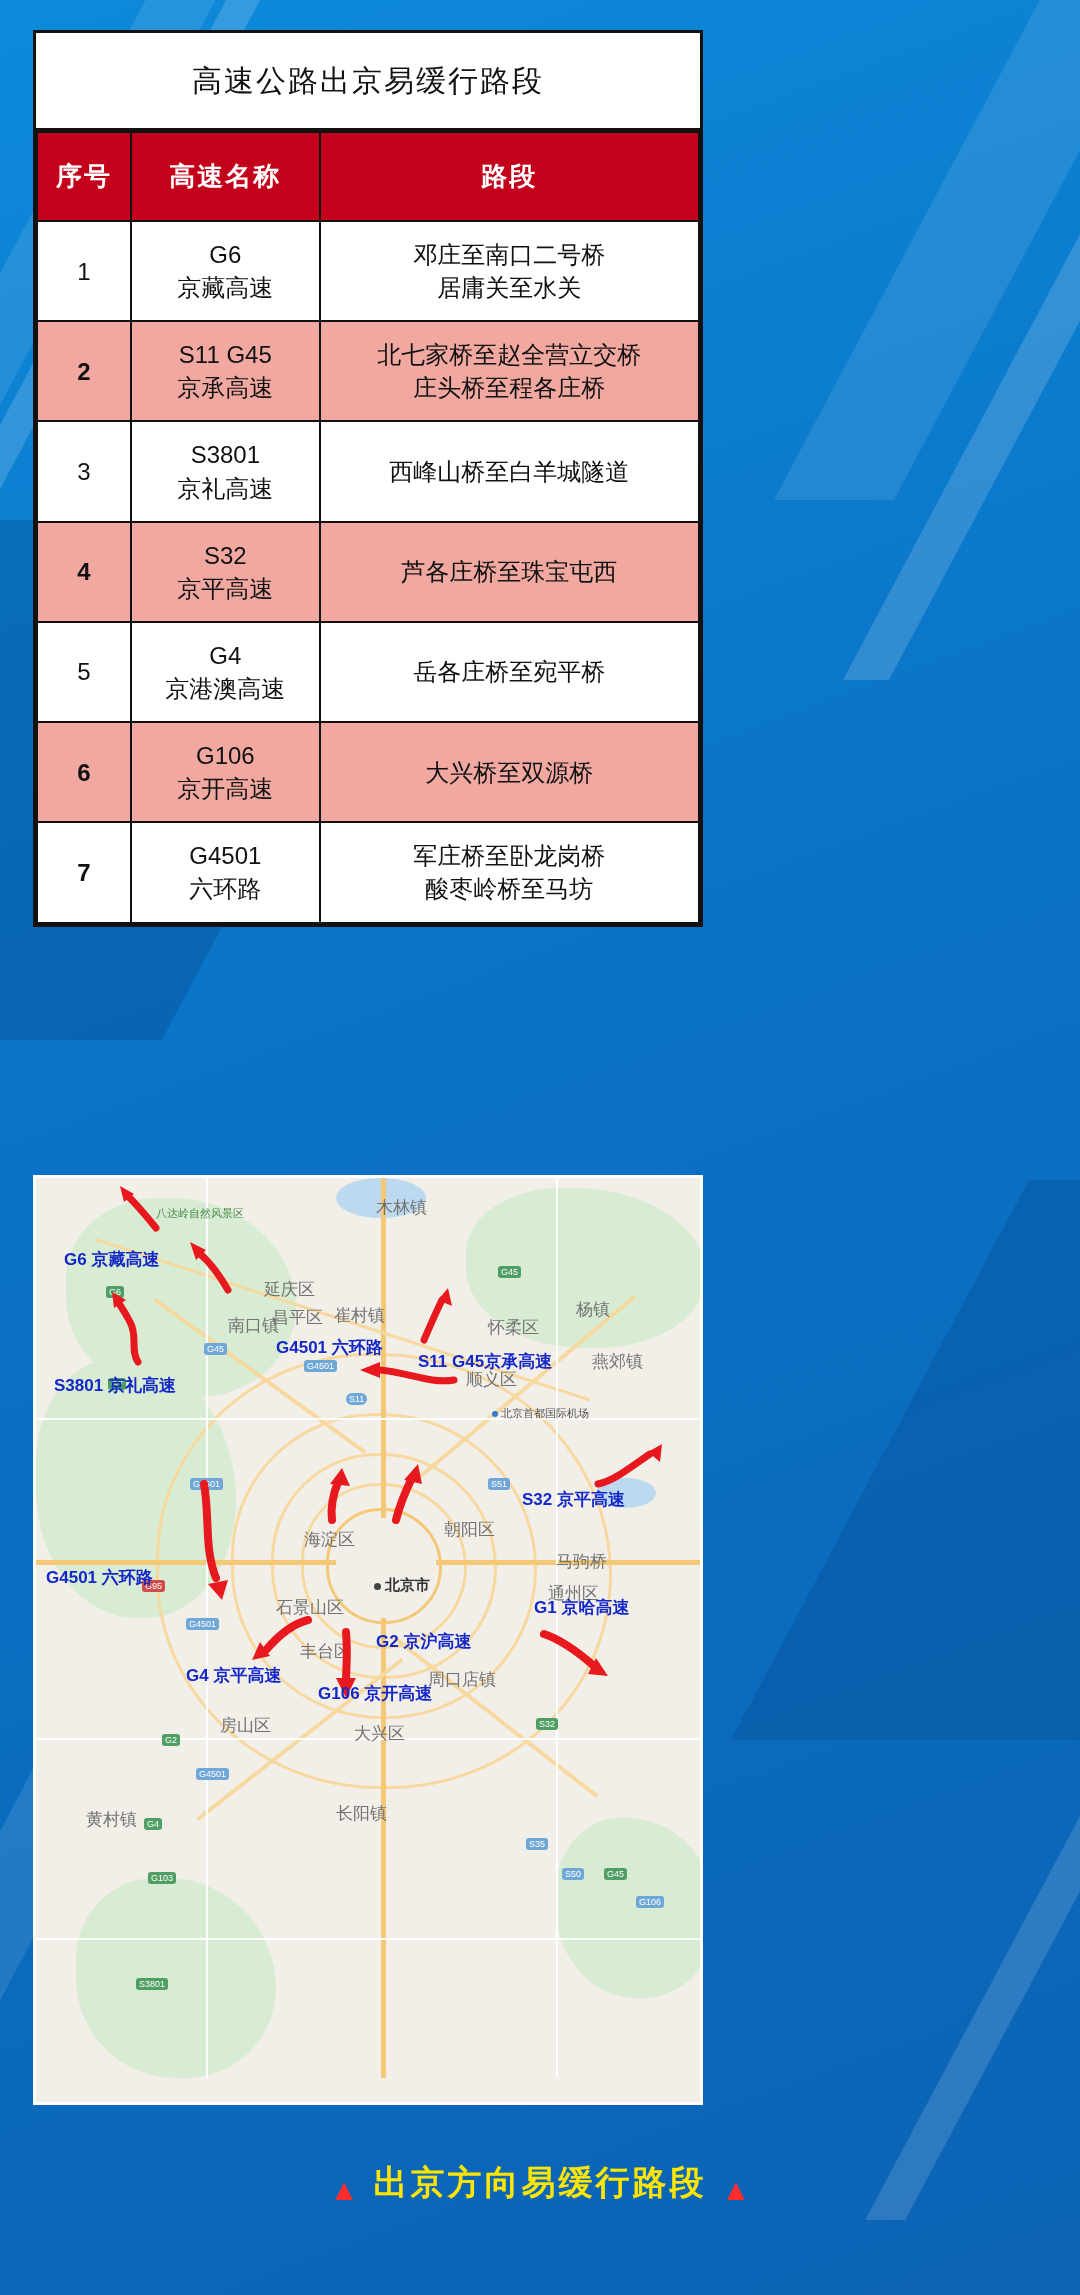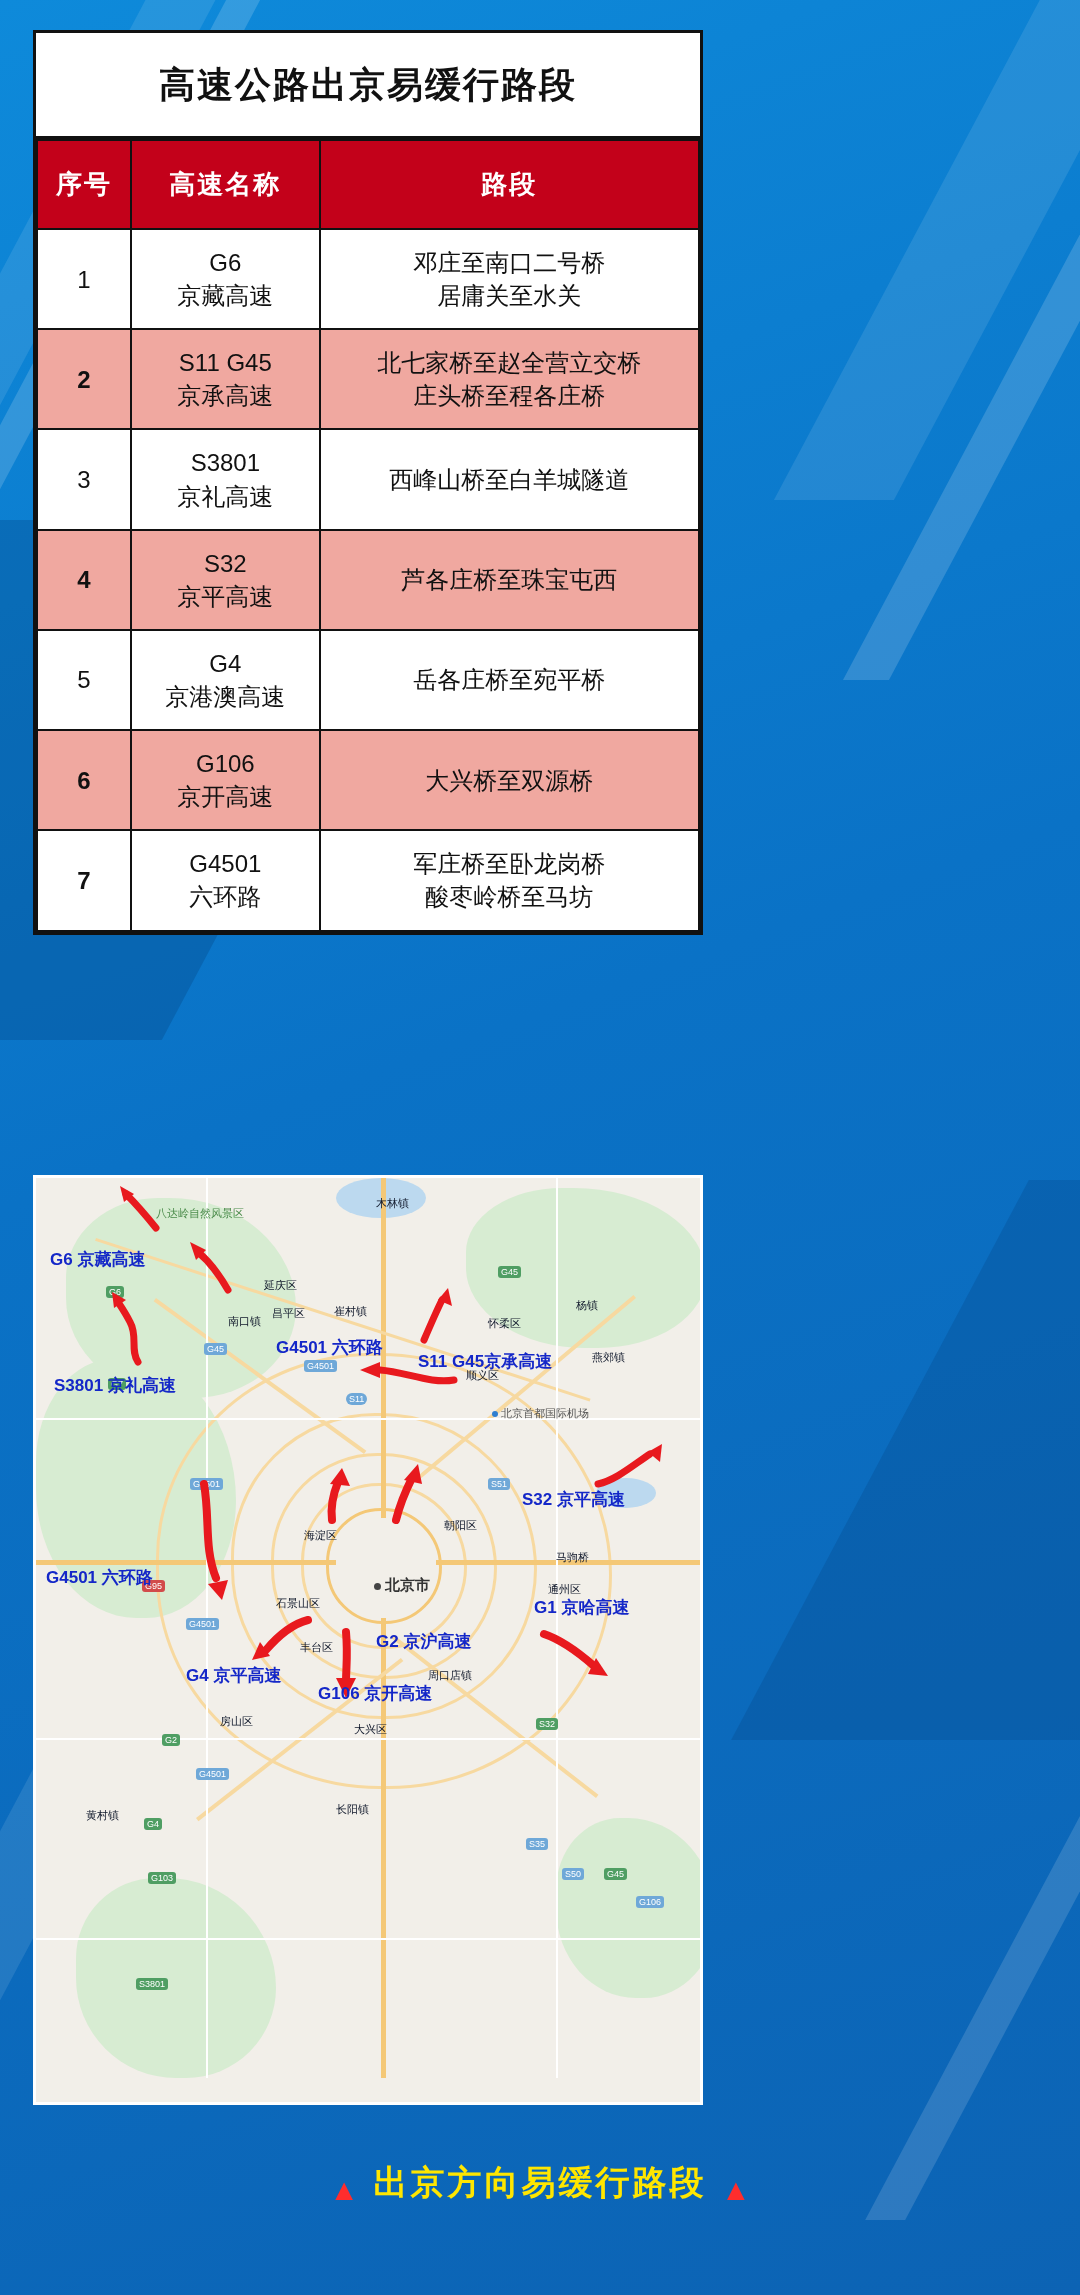--- a/index.html
+++ b/index.html
@@ -53,22 +53,22 @@
     position: absolute;
     left: 33px;
     top: 30px;
     width: 670px;
     background: #ffffff;
     border: 3px solid #111;
     box-sizing: border-box;
   }
   .card-title {
     text-align: center;
-    font-size: 36px;
-    font-weight: bold;
+    font-size: 30px;
+    font-weight: normal;
     color: #111;
     letter-spacing: 2px;
     padding: 28px 0 26px;
     border-bottom: 3px solid #111;
   }
   table.schedule {
     width: 100%;
     border-collapse: collapse;
     table-layout: fixed;
   }
@@ -139,22 +139,22 @@
   .map .road.thin  { background: #ffffff; }
   .map .ring {
     position: absolute;
     border: 3px solid #f7d9a0;
     border-radius: 48% 52% 50% 50%;
     background: transparent;
   }
   .map .ring.r2 { border-color: #f4c877; }
   .map .citylabel {
     position: absolute;
-    font-size: 11px;
-    color: #0f172a;
+    font-size: 17px;
+    color: #737373;
   }
   .map .greenlabel {
     position: absolute;
     font-size: 11px;
     color: #4b8c4b;
   }
   .map .shield {
     position: absolute;
     font-size: 9px;
     color: #ffffff;
@@ -423,21 +423,21 @@
         <path d="M42 44 C34 34, 24 22, 12 10" stroke="#e8191e" stroke-width="7" fill="none" stroke-linecap="round"></path>
         <path d="M6 2 L20 10 L10 18 Z" fill="#e8191e"></path>
       </svg>
     </div>
     <div class="arrow" style="left:140px; top:58px;">
       <svg width="60" height="60" viewBox="0 0 60 60">
         <path d="M52 54 C44 40, 34 26, 22 16" stroke="#e8191e" stroke-width="7" fill="none" stroke-linecap="round"></path>
         <path d="M14 6 L30 14 L20 24 Z" fill="#e8191e"></path>
       </svg>
     </div>
-    <span class="annot" style="left:14px; top:70px;">G6 京藏高速</span>
+    <span class="annot" style="left:28px; top:70px;">G6 京藏高速</span>
 
     <div class="arrow" style="left:68px; top:110px;">
       <svg width="60" height="80" viewBox="0 0 60 80">
         <path d="M34 74 C26 62, 34 48, 26 34 C22 26, 18 20, 14 14" stroke="#e8191e" stroke-width="7" fill="none" stroke-linecap="round"></path>
         <path d="M8 4 L22 12 L10 20 Z" fill="#e8191e"></path>
       </svg>
     </div>
     <span class="annot" style="left:18px; top:196px;">S3801 京礼高速</span>
 
     <div class="arrow" style="left:378px; top:108px;">

